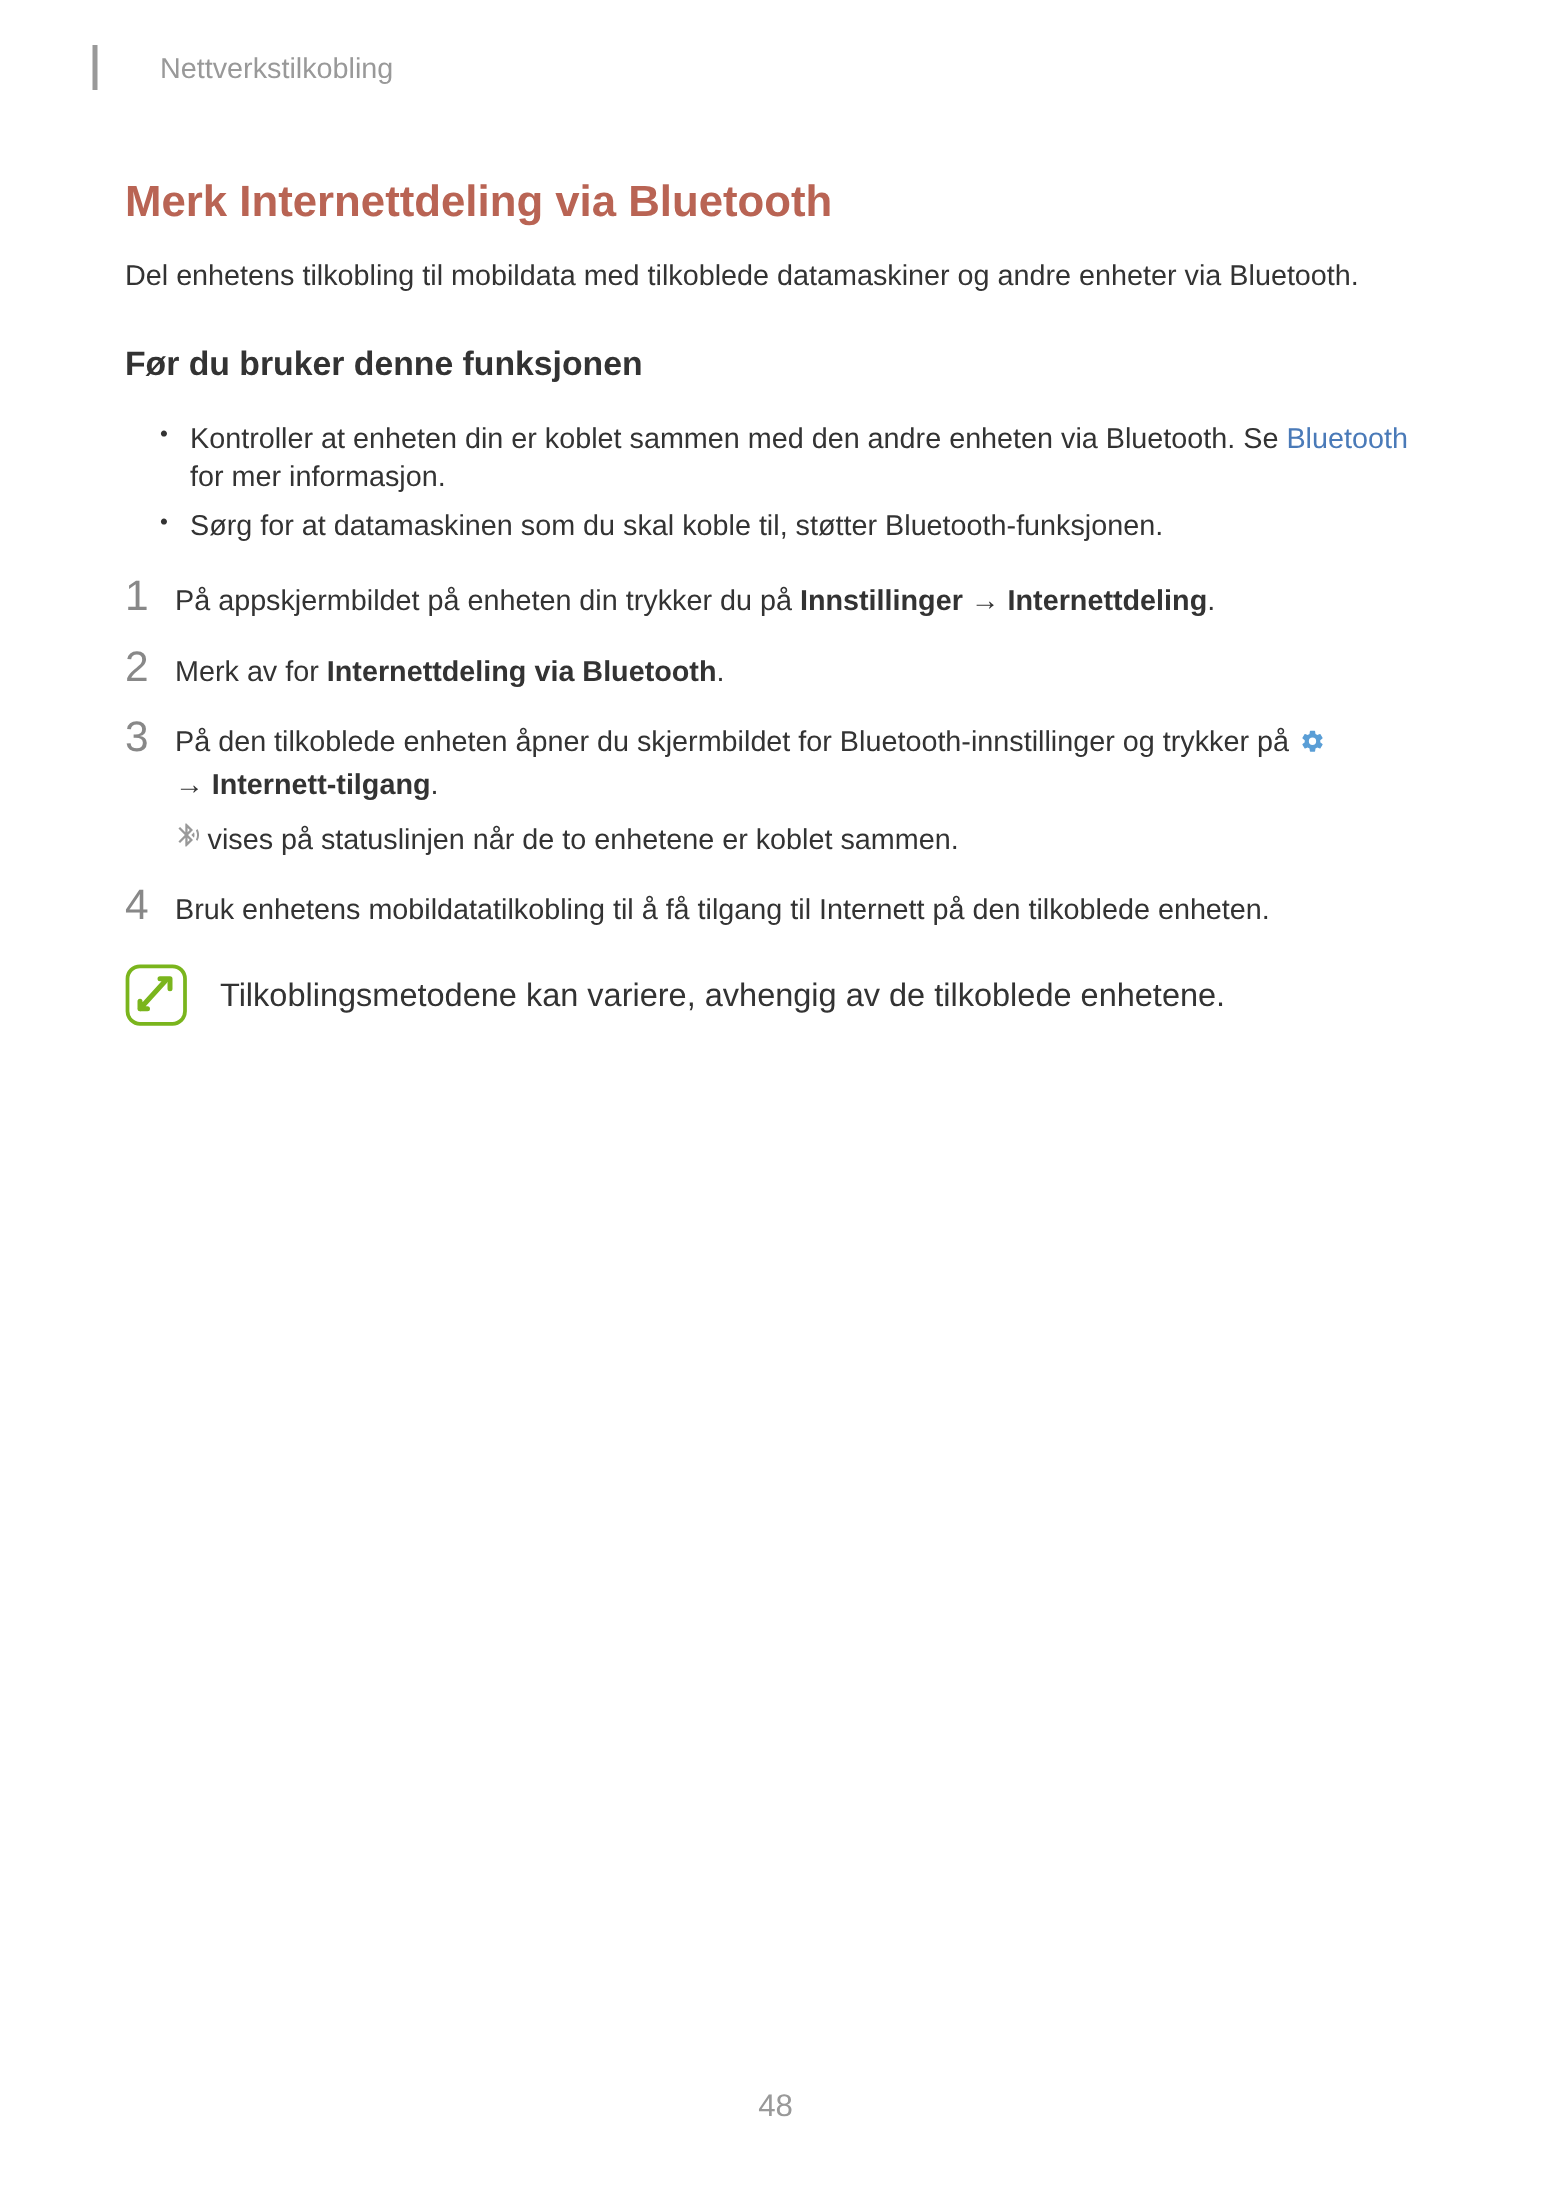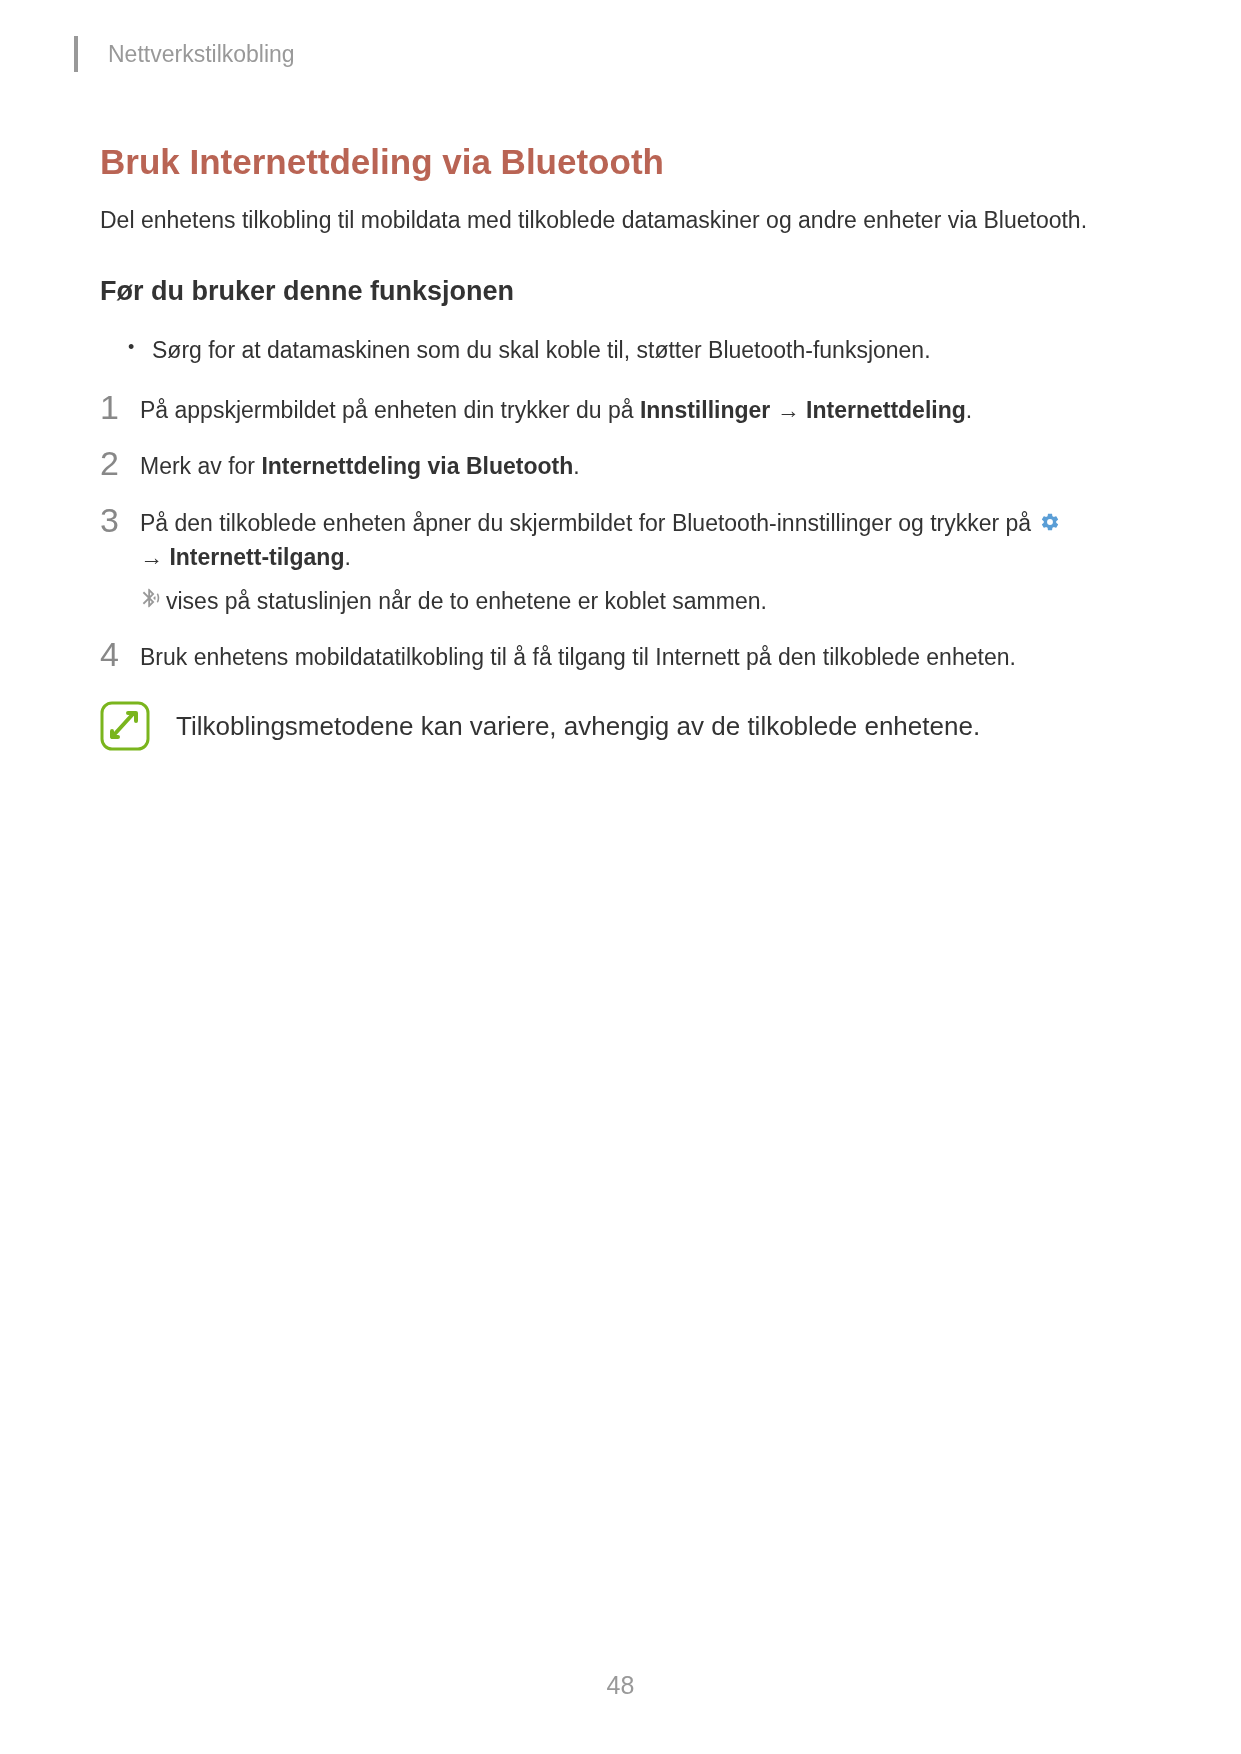--- a/index.html
+++ b/index.html
@@ -16,20 +16,21 @@
       color: #333333;
     }
     .page-content {
       padding: 36px 100px 0 100px;
     }
     .header-section {
       display: flex;
       align-items: center;
       margin-bottom: 70px;
       padding-left: 0;
+      gap: 20px;
     }
     .vertical-bar {
       width: 4px;
       height: 36px;
       background: #999999;
       margin-right: 30px;
       margin-left: -26px;
     }
     .header-title {
       font-size: 23px;
@@ -153,27 +154,30 @@
 </head>
 <body>
 
 <div class="page-content">
 
   <div class="header-section">
     <div class="vertical-bar"></div>
     <div class="header-title">Nettverkstilkobling</div>
   </div>
 
-  <h1 class="main-heading">Bruk Internettdeling via Bluetooth</h1>
+  <h1 class="main-heading">Merk Internettdeling via Bluetooth</h1>
 
   <p class="intro-text">Del enhetens tilkobling til mobildata med tilkoblede datamaskiner og andre enheter via Bluetooth.</p>
 
   <h2 class="subheading">Før du bruker denne funksjonen</h2>
 
   <ul class="bullet-list">
+    <li>
+      <span>Kontroller at enheten din er koblet sammen med den andre enheten via Bluetooth. Se </span><span class="link-text">Bluetooth</span><span> for mer informasjon.</span>
+    </li>
     <li>
       <span>Sørg for at datamaskinen som du skal koble til, støtter Bluetooth-funksjonen.</span>
     </li>
   </ul>
 
   <div class="numbered-list">
 
     <div class="numbered-item">
       <div class="step-number">1</div>
       <div class="step-text">

